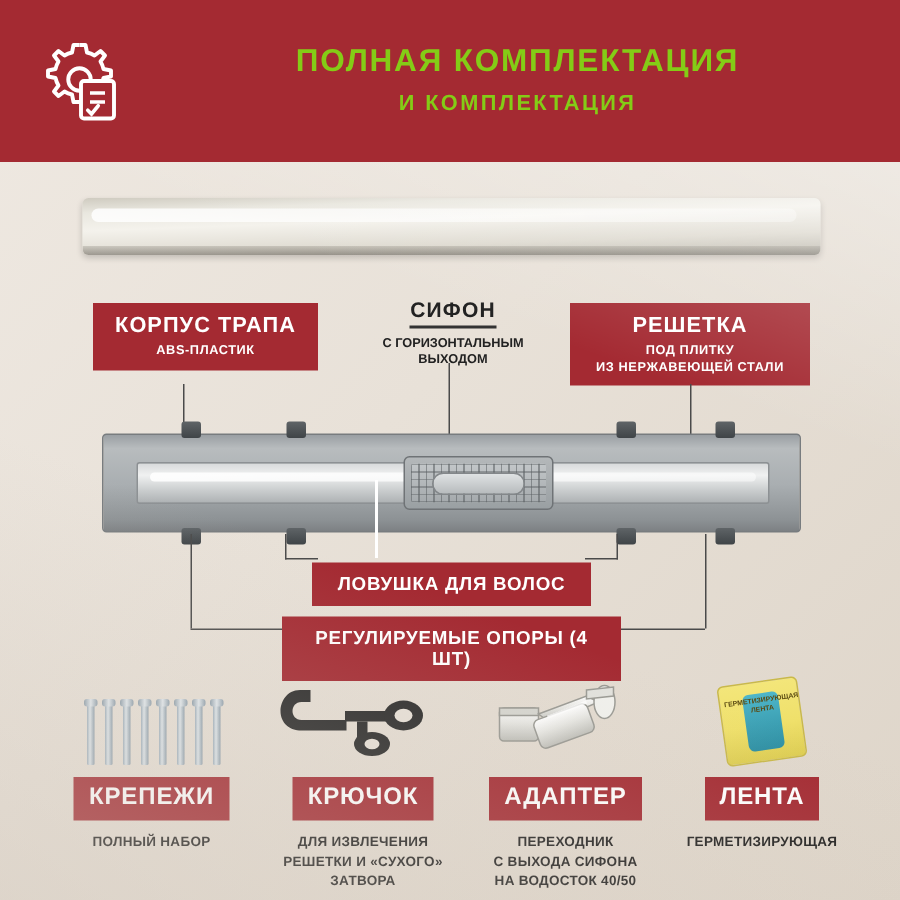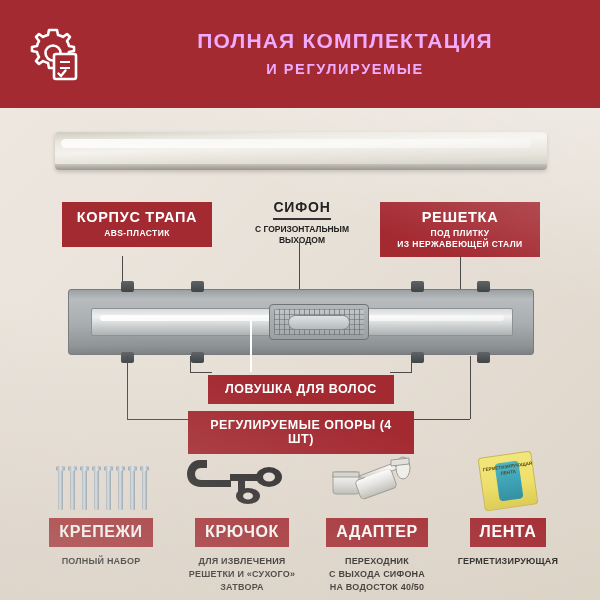--- a/index.html
+++ b/index.html
@@ -31,21 +31,21 @@
   }
   .header-icon {
     width: 108px; height: 108px;
     display: flex; align-items: center; justify-content: center;
     flex: 0 0 108px;
   }
   .header-text {
     flex: 1 1 auto;
     padding-right: 18px;
     text-align: center;
-    color: #f0abfc;
+    color: #84cc16;
   }
   .h-title {
     font-size: 21px; font-weight: bold;
     letter-spacing: 1.2px;
     line-height: 1.15;
   }
   .h-sub {
     margin-top: 7px;
     font-size: 14.5px; font-weight: bold;
     letter-spacing: 1.6px;
@@ -250,21 +250,21 @@
         <path d="M31 8 l-4 0 -1 5 a16 16 0 0 0 -5 2 l-4-3 -3 3 3 4 a16 16 0 0 0 -2 5 l-5 1 0 4 5 1 a16 16 0 0 0 2 5 l-3 4 3 3 4-3 a16 16 0 0 0 5 2 l1 5 4 0" stroke-linejoin="round"></path>
         <circle cx="31" cy="31" r="7.5"></circle>
         <rect x="32" y="32" width="22" height="25" rx="2" fill="#a42a32"></rect>
         <path d="M38 40 h10 M38 46 h10" stroke-width="2.2"></path>
         <path d="M36.5 51.5 l2.5 2.5 4.5-5.5" stroke-width="2.4" stroke-linecap="round"></path>
       </svg>
     </div>
     <div class="header-text">
       <div class="h-title">ПОЛНАЯ КОМПЛЕКТАЦИЯ</div>
       <div class="h-sub">
-        <div>И РЕГУЛИРУЕМЫЕ</div>
+        <div>И КОМПЛЕКТАЦИЯ</div>
       </div>
     </div>
   </div>
 
   <div class="grate">
     <div class="sheen"></div>
     <div class="shadow-line"></div>
   </div>
 
   <div class="lbl" id="label-body">

